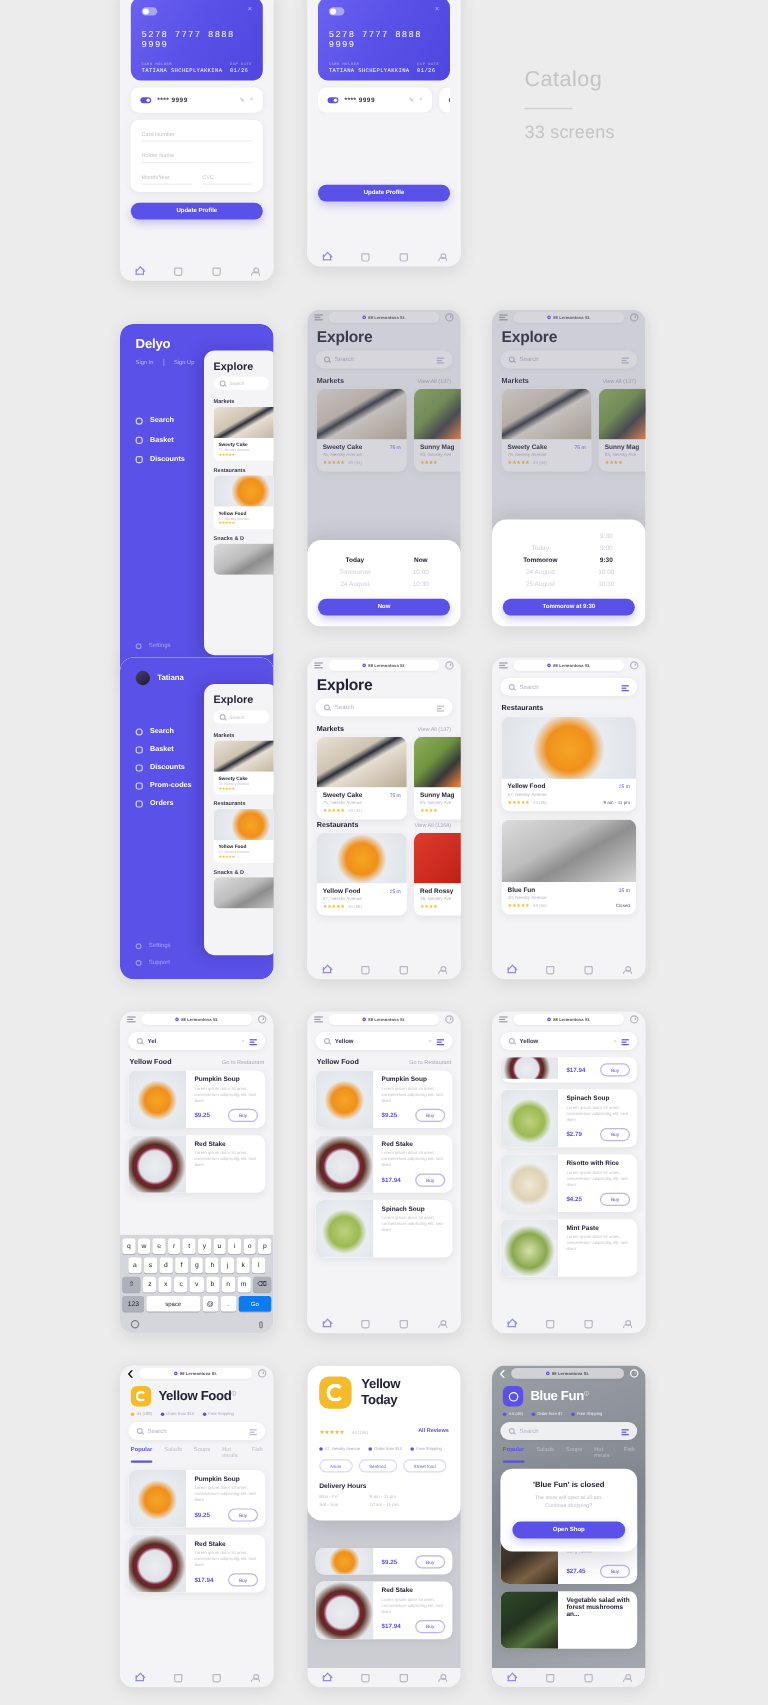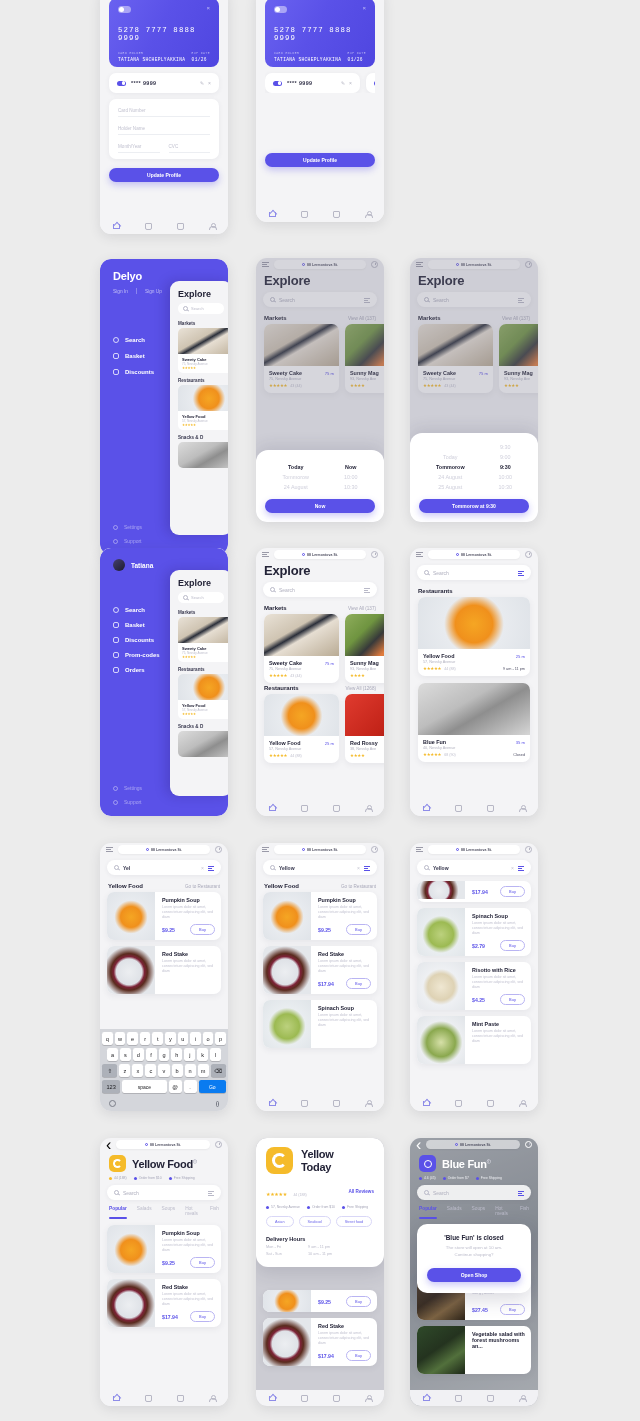--- a/index.html
+++ b/index.html
@@ -236,20 +236,25 @@
   .alert .ok{ margin-top:9px;}
 
   .rcover{ position:absolute; inset:0; background:linear-gradient(160deg,#9aa0a8 0%,#6f7780 45%,#b3b8bd 100%); opacity:.95;}
   .rcover-ov{ position:absolute; inset:0; background:rgba(150,152,160,.45);}
 </style>
 </head>
 <body>
 
 <div class="board">
 
+  <div class="catalog">
+    <div class="t1">Catalog</div>
+    <div class="rule"></div>
+    <div class="t2">33 screens</div>
+  </div>
 
   <div class="phone" style="left:100px; top:-12px; height:246px;">
     <div style="padding:10px 9px 0;">
       <div class="creditcard">
         <div class="toggle"></div>
         <div class="xx">×</div>
         <div class="num">5278 7777 8888 9999</div>
         <div class="cc-foot">
           <div>
             <div class="cc-lbl">CARD HOLDER</div>
@@ -325,21 +330,21 @@
       <div class="primary-btn" style="margin-top:60px;">Update Profile</div>
     </div>
     <div class="botnav">
       <div class="ni home"></div>
       <div class="ni bag"></div>
       <div class="ni bag"></div>
       <div class="ni user"></div>
     </div>
   </div>
 
-  <div class="phone" style="left:100px; top:259px; height:296px;">
+  <div class="phone" style="left:100px; top:270px; height:296px;">
     <div class="drawer">
       <div class="brand">Delyo</div>
       <div class="auth">
         <span>Sign In</span>
         <span class="div"></span>
         <span>Sign Up</span>
       </div>
       <div class="dmenu">
         <div class="ditem">
           <span class="ic circ"></span>

